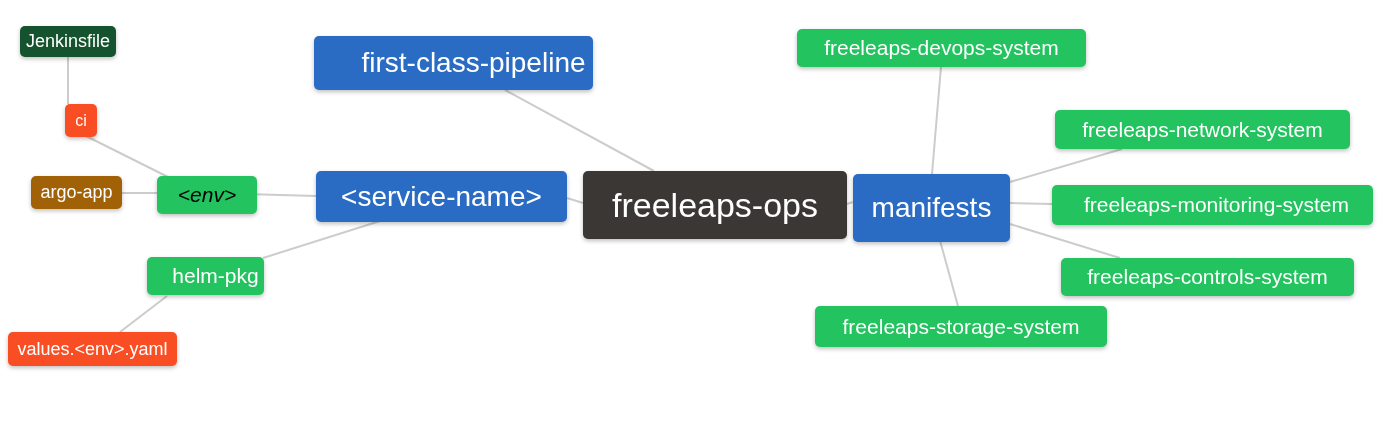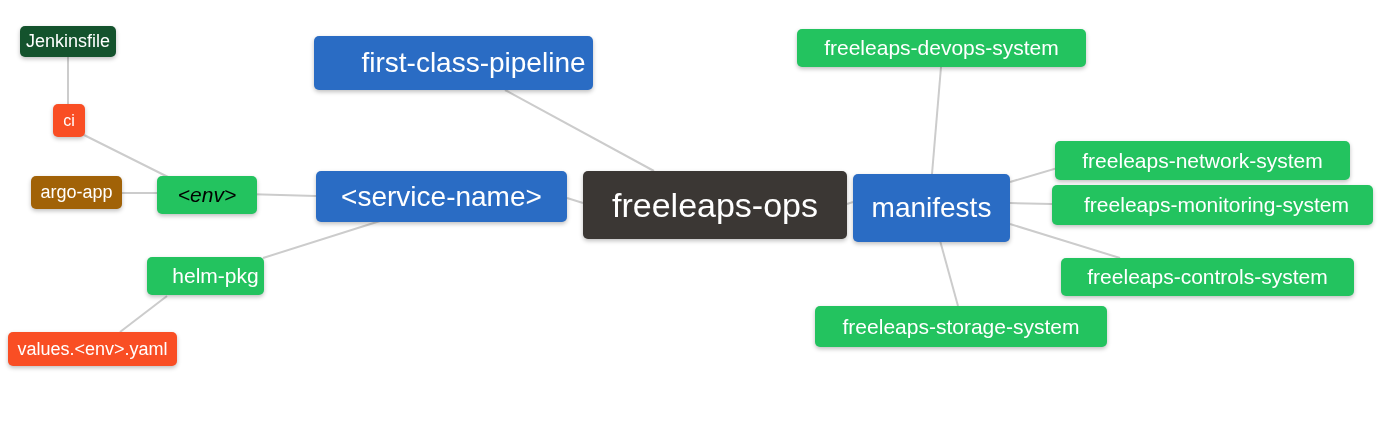--- a/index.html
+++ b/index.html
@@ -52,27 +52,27 @@
       <line x1="567" y1="198" x2="583" y2="203" stroke="#cccccc" stroke-width="2"></line>
       <line x1="505" y1="90" x2="654" y2="171" stroke="#cccccc" stroke-width="2"></line>
       <line x1="847" y1="204" x2="853" y2="202" stroke="#cccccc" stroke-width="2"></line>
       <line x1="932" y1="174" x2="941" y2="67" stroke="#cccccc" stroke-width="2"></line>
       <line x1="1010" y1="182" x2="1122" y2="149" stroke="#cccccc" stroke-width="2"></line>
       <line x1="1010" y1="203" x2="1052" y2="204" stroke="#cccccc" stroke-width="2"></line>
       <line x1="1010" y1="224" x2="1120" y2="258" stroke="#cccccc" stroke-width="2"></line>
       <line x1="936" y1="226" x2="958" y2="306" stroke="#cccccc" stroke-width="2"></line>
     </svg>
 <div class="node" style="left: 20px; top: 26px; width: 96px; height: 31px; font-size: 18px; background: #14532d; color: rgb(255, 255, 255);">Jenkinsfile</div>
-    <div class="node" style="left: 53px; top: 104px; width: 32px; height: 33px; font-size: 16px; background: rgb(249, 78, 36); color: rgb(255, 255, 255);">ci</div>
+    <div class="node" style="left: 65px; top: 104px; width: 32px; height: 33px; font-size: 16px; background: rgb(249, 78, 36); color: rgb(255, 255, 255);">ci</div>
     <div class="node" style="left: 31px; top: 176px; width: 91px; height: 33px; font-size: 18px; background: #a16207; color: rgb(255, 255, 255);">argo-app</div>
     <div class="node" style="left: 157px; top: 176px; width: 100px; height: 38px; font-size: 21px; background: rgb(35, 195, 95); color: #000000; font-style: italic;">&lt;env&gt;</div>
     <div class="node" style="left: 147px; top: 257px; width: 117px; height: 38px; font-size: 21px; background: rgb(35, 195, 95); color: rgb(255, 255, 255); padding-left: 20px;">helm-pkg</div>
     <div class="node" style="left: 8px; top: 332px; width: 169px; height: 34px; font-size: 18px; background: rgb(249, 78, 36); color: rgb(255, 255, 255);">values.&lt;env&gt;.yaml</div>
     <div class="node" style="left: 314px; top: 36px; width: 279px; height: 54px; font-size: 28px; background: rgb(42, 108, 196); color: rgb(255, 255, 255); padding-left: 40px;">first-class-pipeline</div>
     <div class="node" style="left: 316px; top: 171px; width: 251px; height: 51px; font-size: 28px; background: rgb(42, 108, 196); color: rgb(255, 255, 255);">&lt;service-name&gt;</div>
     <div class="node" style="left: 583px; top: 171px; width: 264px; height: 68px; font-size: 34px; background: rgb(59, 55, 52); color: rgb(255, 255, 255);">freeleaps-ops</div>
     <div class="node" style="left: 853px; top: 174px; width: 157px; height: 68px; font-size: 28px; background: rgb(42, 108, 196); color: rgb(255, 255, 255);">manifests</div>
     <div class="node" style="left: 797px; top: 29px; width: 289px; height: 38px; font-size: 21px; background: rgb(35, 195, 95); color: rgb(255, 255, 255);">freeleaps-devops-system</div>
-    <div class="node" style="left: 1055px; top: 110px; width: 295px; height: 39px; font-size: 21px; background: rgb(35, 195, 95); color: rgb(255, 255, 255); margin-top: 31px;">freeleaps-network-system</div>
+    <div class="node" style="left: 1055px; top: 110px; width: 295px; height: 39px; font-size: 21px; background: rgb(35, 195, 95); color: rgb(255, 255, 255);">freeleaps-network-system</div>
     <div class="node" style="left: 1052px; top: 185px; width: 321px; height: 40px; font-size: 21px; background: rgb(35, 195, 95); color: rgb(255, 255, 255); padding-left: 8px;">freeleaps-monitoring-system</div>
     <div class="node" style="left: 1061px; top: 258px; width: 293px; height: 38px; font-size: 21px; background: rgb(35, 195, 95); color: rgb(255, 255, 255);">freeleaps-controls-system</div>
     <div class="node" style="left: 815px; top: 306px; width: 292px; height: 41px; font-size: 21px; background: rgb(35, 195, 95); color: rgb(255, 255, 255);">freeleaps-storage-system</div>
   </div>
 
 </body></html>

